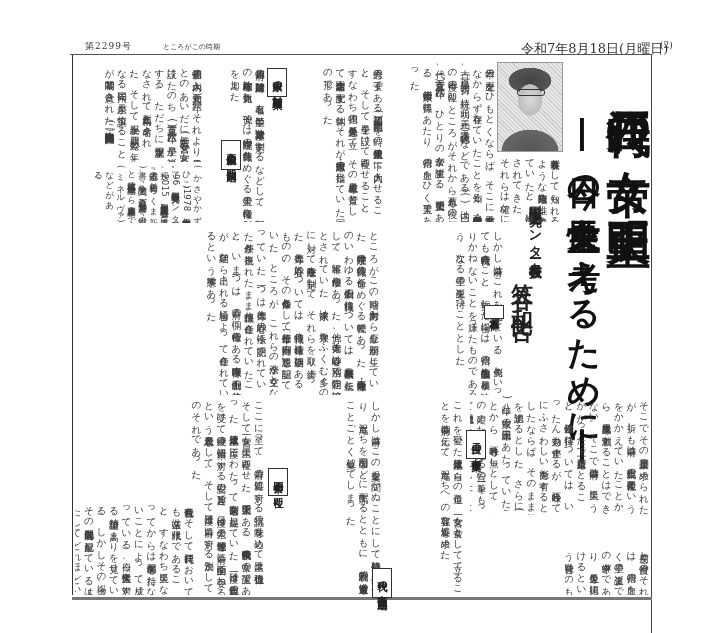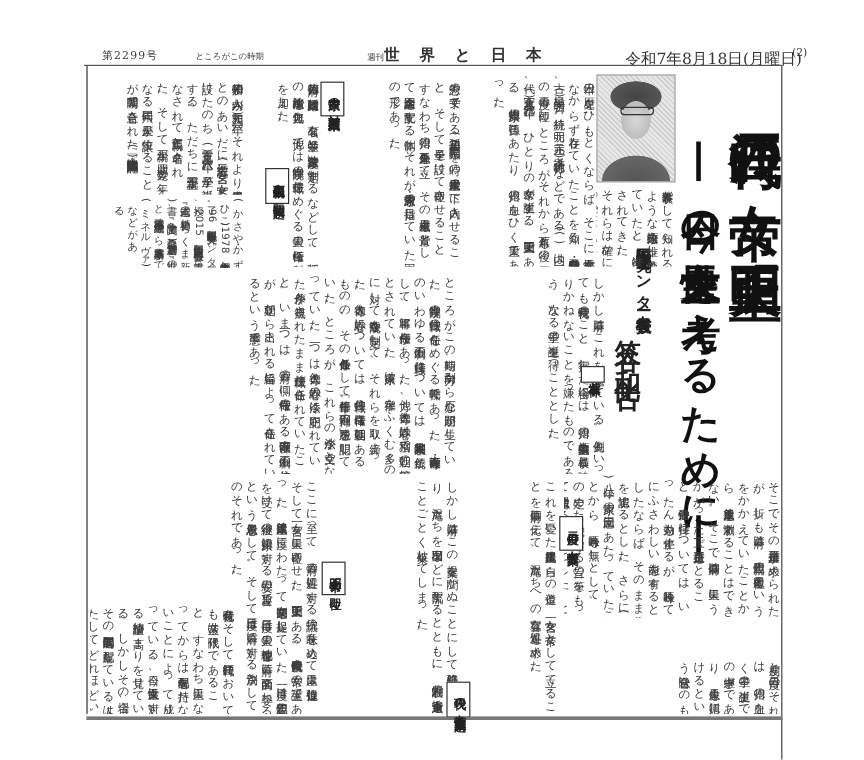--- a/index.html
+++ b/index.html
@@ -29,21 +29,20 @@
   .affil{position:absolute;left:527px;top:196px;writing-mode:vertical-rl;font-family:"DejaVu Sans",sans-serif;font-size:13px;line-height:17px;font-weight:bold;color:#222;letter-spacing:1px;}
   .author{position:absolute;left:508px;top:265px;writing-mode:vertical-rl;font-family:"DejaVu Serif",serif;font-size:22px;font-weight:bold;color:#222;letter-spacing:6px;}
   .subhead{position:absolute;writing-mode:vertical-rl;border:1px solid #333;font-family:"DejaVu Sans",sans-serif;font-weight:bold;font-size:10px;padding:4px 2px;color:#222;background:#fff;letter-spacing:1px;}
 </style>
 </head>
 <body>
 
 <div class="masthead">
   <span class="issue">第2299号</span>
   <span class="permit">ところがこの時期</span>
-  <span class="paper"><small>週刊</small><b>世 界 と 日 本</b></span>
   <span class="date">令和7年8月18日(月曜日)</span>
   <span class="pageno">(2)</span>
 </div>
 
 <div class="border-top"></div>
 <div class="border-right"></div>
 <div class="frame"></div>
 <div class="border-bottom"></div>
 
 <div class="headline h1">江戸時代の女帝、明正天皇</div>

